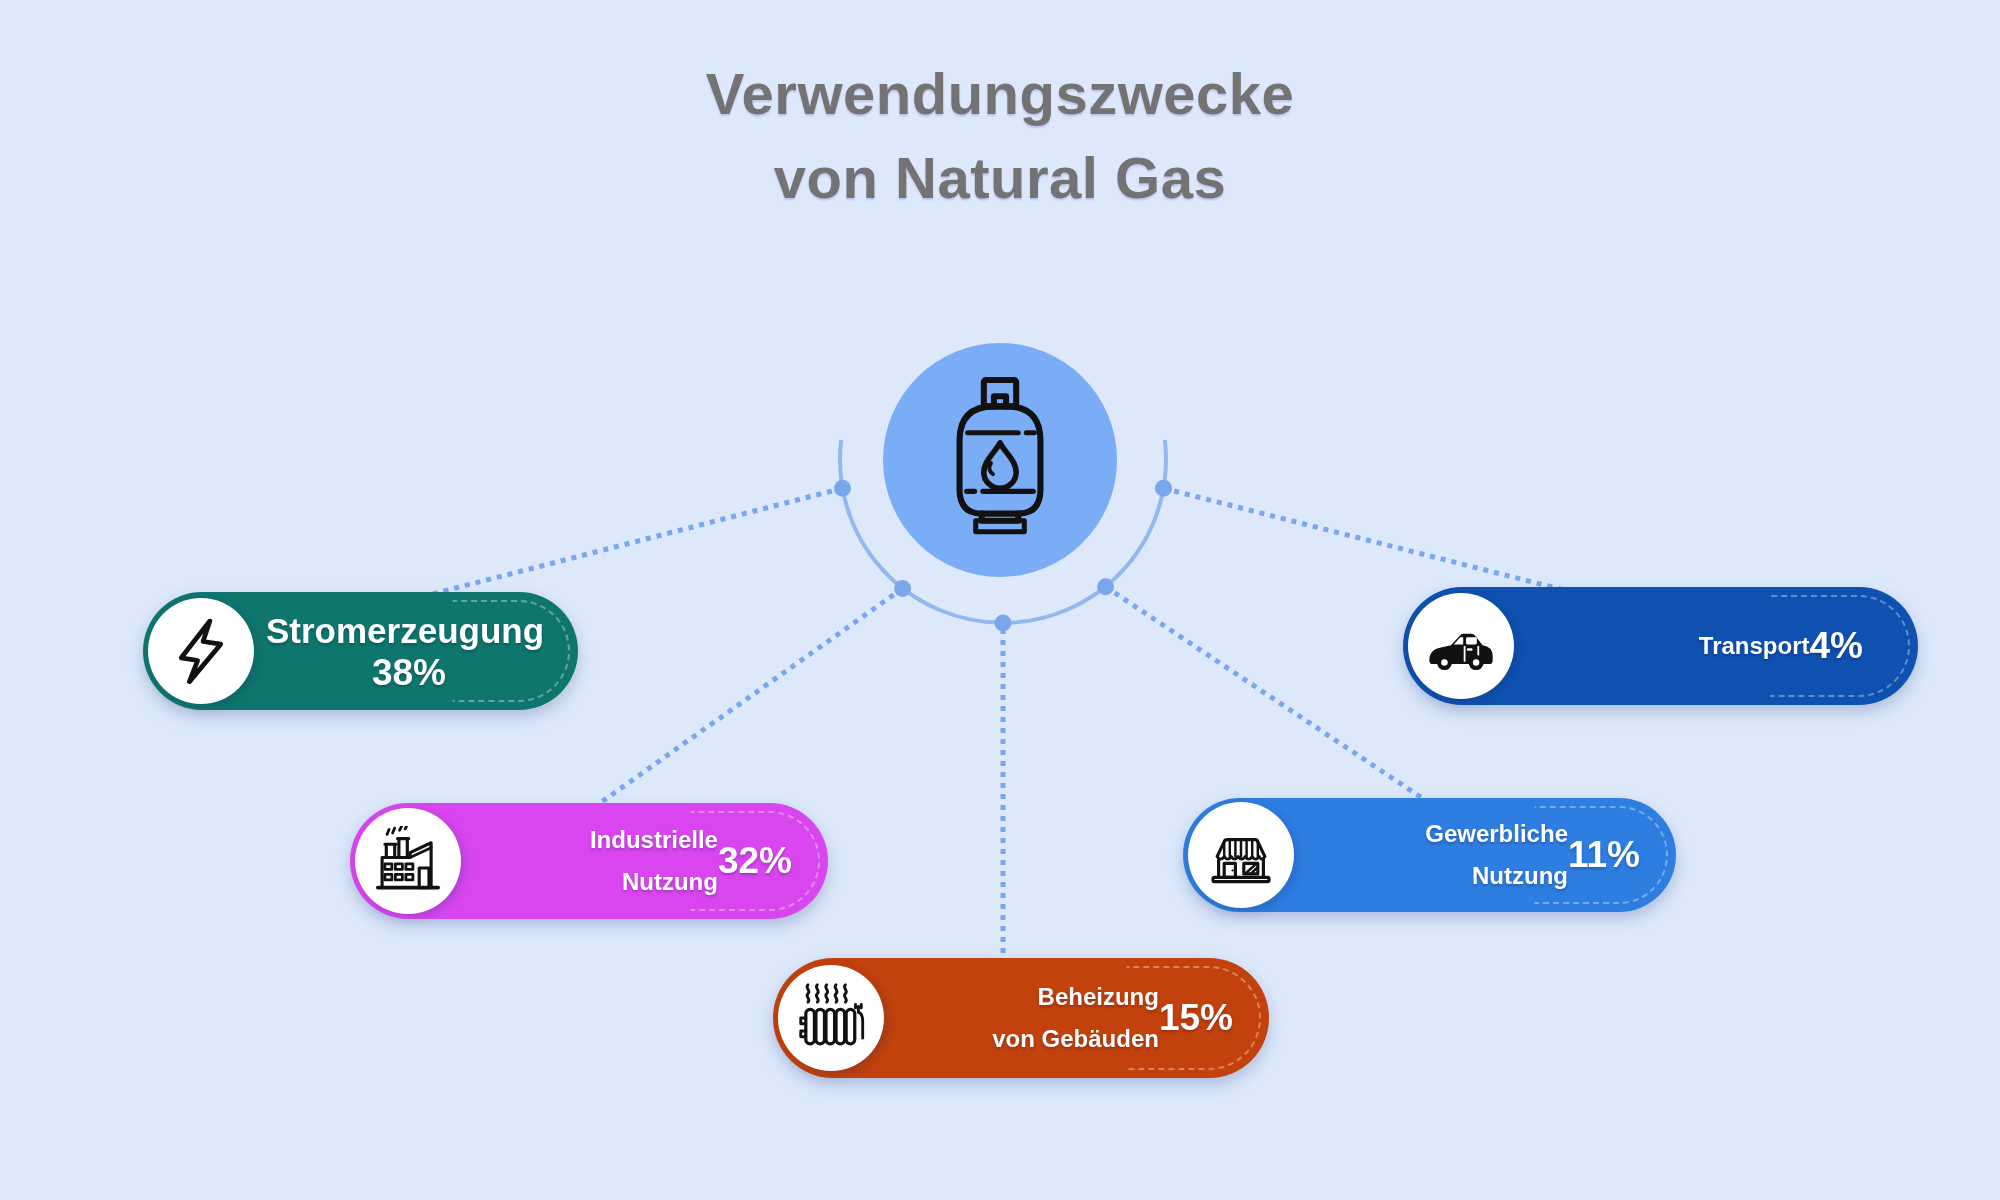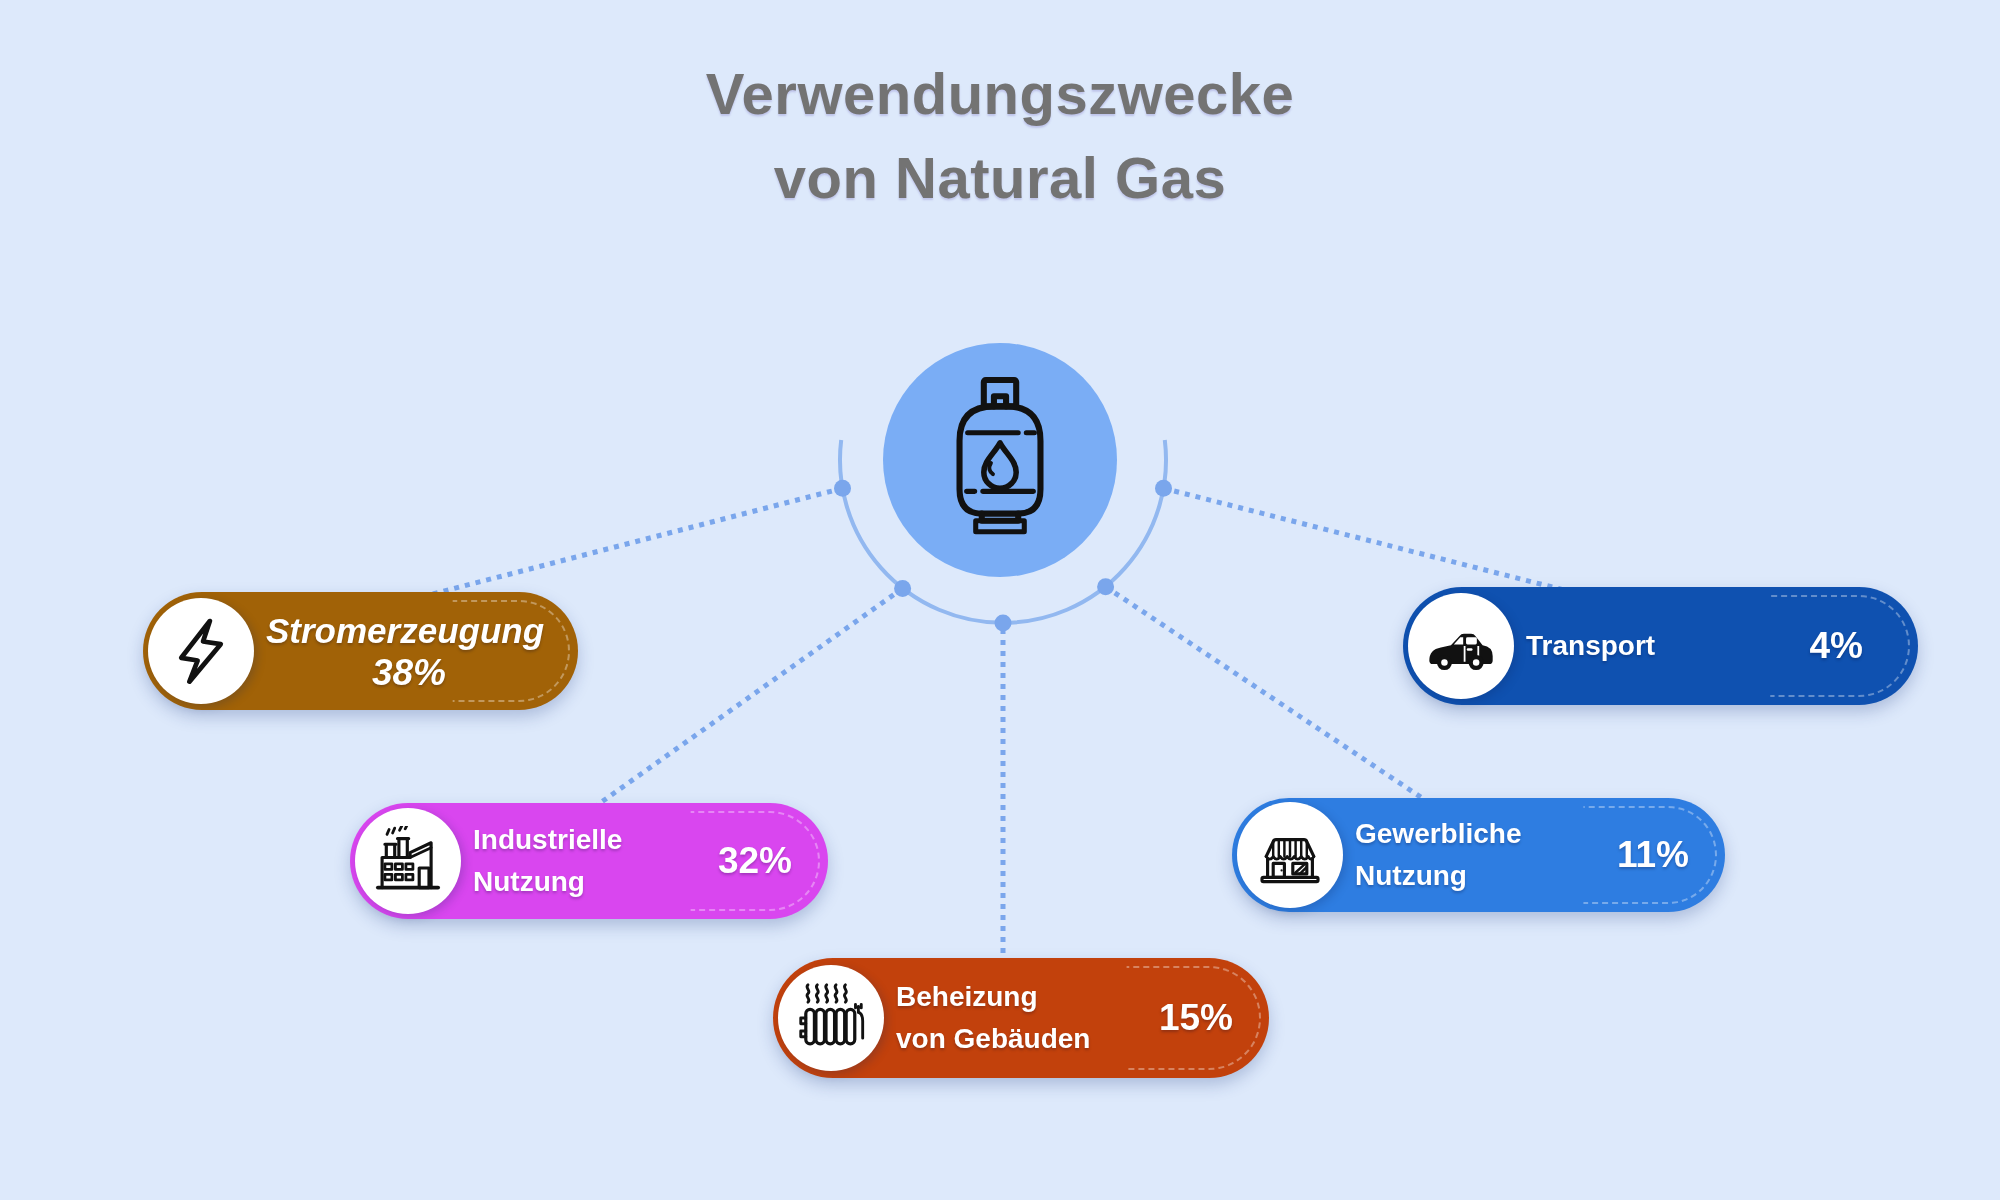--- a/index.html
+++ b/index.html
@@ -26,38 +26,38 @@
     content:"";position:absolute;inset:8px;border:2px dashed rgba(255,255,255,.35);
     border-radius:999px;pointer-events:none;clip-path:inset(0 0 0 72%);
   }
   .badge{
     width:106px;height:106px;flex:0 0 auto;margin-left:5px;
     border-radius:50%;background:#fff;
     display:flex;align-items:center;justify-content:center;
     box-shadow:3px 3px 10px rgba(15,35,90,.22);
   }
   .pill-label{
-    flex:1;text-align:left;font-size:28px;line-height:42px;font-weight:bold;
+    flex:1;text-align:right;font-size:24px;line-height:42px;font-weight:bold;
     text-shadow:0 2px 3px rgba(0,0,40,.25);
     padding-left:12px;
   }
   .pill-pct{
     font-size:37px;font-weight:bold;text-shadow:0 2px 3px rgba(0,0,40,.25);
   }
   .stack{
     flex:1;display:flex;flex-direction:column;align-items:center;
     padding-right:22px;font-weight:bold;text-shadow:0 2px 3px rgba(0,0,40,.25);
   }
   .stack .l1{font-size:35px;line-height:44px;}
   .stack .l2{font-size:37px;line-height:40px;margin-left:8px;}
 
   .p-stromerzeugung{left:143px;top:592px;width:435px;height:118px;padding-right:0;}
   .p-industrielle  {left:350px;top:803px;width:442px;height:116px;}
   .p-beheizung     {left:773px;top:958px;width:460px;height:120px;}
-  .p-gewerbliche   {left:1232px;top:798px;width:457px;height:114px;}
+  .p-gewerbliche   {left:1183px;top:798px;width:457px;height:114px;}
   .p-transport     {left:1403px;top:587px;width:460px;height:118px;padding-right:55px;}
 
   .icon{display:block;}
 </style>
 </head>
 <body>
 
 <div class="canvas" style="background-color: rgb(221, 233, 251);">
 
   <h1 class="title" style="color: #737373;">
@@ -90,21 +90,21 @@
       <path d="M20 66 Q20 32 54 32 H66 Q100 32 100 66 V114 Q100 138 78 138 H42 Q20 138 20 114 Z"></path>
       <path d="M28 58 H78 M86 58 H94" stroke-width="5"></path>
       <path d="M27 116 H35 M43 116 H93" stroke-width="5"></path>
       <path d="M60 68 C66 79 76 86 76 97 A16 16 0 1 1 44 97 C44 86 54 79 60 68 Z" stroke-width="5.5"></path>
       <path d="M51 88 c-3 5 -1 9 2 11" stroke-width="4"></path>
       <path d="M42 138 V145 H78 V138"></path>
       <rect x="36" y="145" width="48" height="11" stroke-width="5"></rect>
     </svg>
   </div>
 
-  <div class="pill p-stromerzeugung" style="background-color: #a16207; font-style: italic;">
+  <div class="pill p-stromerzeugung" style="background-color: #0f766e;">
     <div class="badge">
       <svg class="icon" width="68" height="68" viewBox="0 0 100 100" fill="none" stroke="#111" stroke-width="7" stroke-linecap="round" stroke-linejoin="round">
         <path d="M63 6 L21 60 L45 64 L33 95 L79 40 L53 36 Z"></path>
       </svg>
     </div>
     <div class="stack">
       <span class="l1">Stromerzeugung</span>
       <span class="l2">38%</span>
     </div>
   </div>

